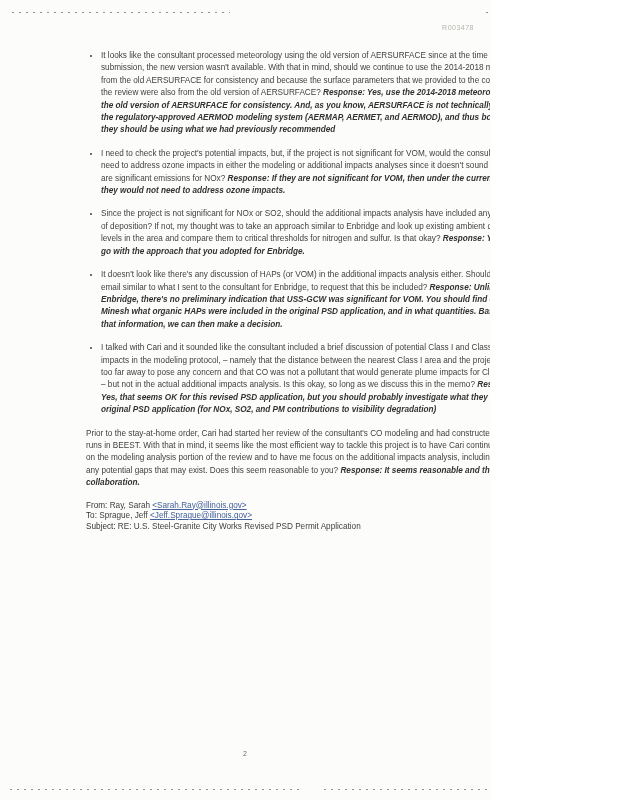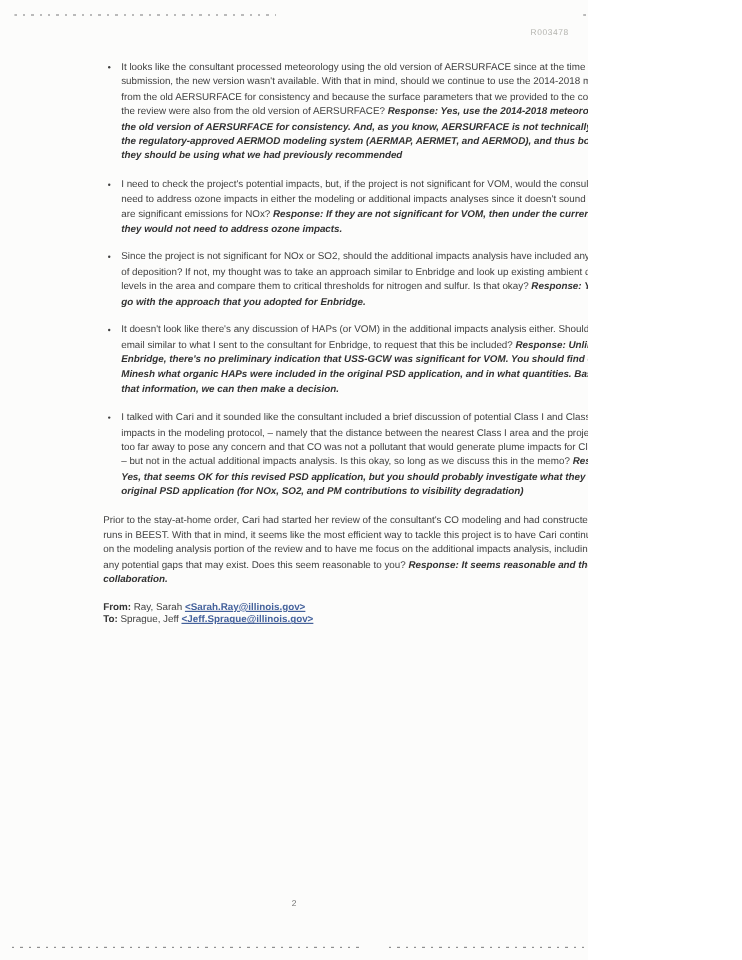--- a/index.html
+++ b/index.html
@@ -27,22 +27,22 @@
     font-size:8.2px; line-height:12.4px; color:#3f3f3f;
   }
   ul.bullets { margin:0; padding:0 0 0 15px; list-style:disc; }
   ul.bullets li { margin:0 0 11px 0; }
   ul.bullets li::marker { color:#3f3f3f; }
   .resp { font-weight:700; font-style:italic; color:#323232; }
   .para { margin:0 0 11px 0; }
   .sig  { margin:0 0 14px 0; }
   .hdr  { margin:4px 0 11px 0; line-height:10.6px; }
   .hdr p { margin:0; }
-  .lbl { font-weight:700; color:#333333;text-align:center; }
-  .mail { color:#44619b; text-decoration:underline; cursor:pointer;font-weight:bold; }
+  .lbl { font-weight:400; color:#333333;text-align:center; }
+  .mail { color:#44619b; text-decoration:underline; cursor:pointer; }
   .pagenum {
     position:absolute; top:750px; left:0; width:100%;
     text-align:center; font-size:7px; color:#6a6a6a;
   }
 </style>
 </head>
 <body>
 
 <div class="page">
 
@@ -71,20 +71,21 @@
     </ul>
 
     <p class="para">
       <span>Prior to the stay-at-home order, Cari had started her review of the consultant's CO modeling and had constructed modeling runs in BEEST. With that in mind, it seems like the most efficient way to tackle this project is to have Cari continue her work on the modeling analysis portion of the review and to have me focus on the additional impacts analysis, including resolving any potential gaps that may exist. Does this seem reasonable to you? </span><span class="resp">Response: It seems reasonable and the perfect collaboration.</span>
     </p>
 
 
     <div class="hdr">
       <p><span class="lbl">From:</span><span> Ray, Sarah </span><span class="mail">&lt;Sarah.Ray@illinois.gov&gt;</span></p>
       <p><span class="lbl">To:</span><span> Sprague, Jeff </span><span class="mail">&lt;Jeff.Sprague@illinois.gov&gt;</span></p>
+      <p><span class="lbl">Subject:</span><span> RE: U.S. Steel-Granite City Works Revised PSD Permit Application</span></p>
     </div>
 
 
   </div>
 
   <div class="pagenum">2</div>
 
   <div class="dots dots-bl"></div>
   <div class="dots dots-br"></div>
 

